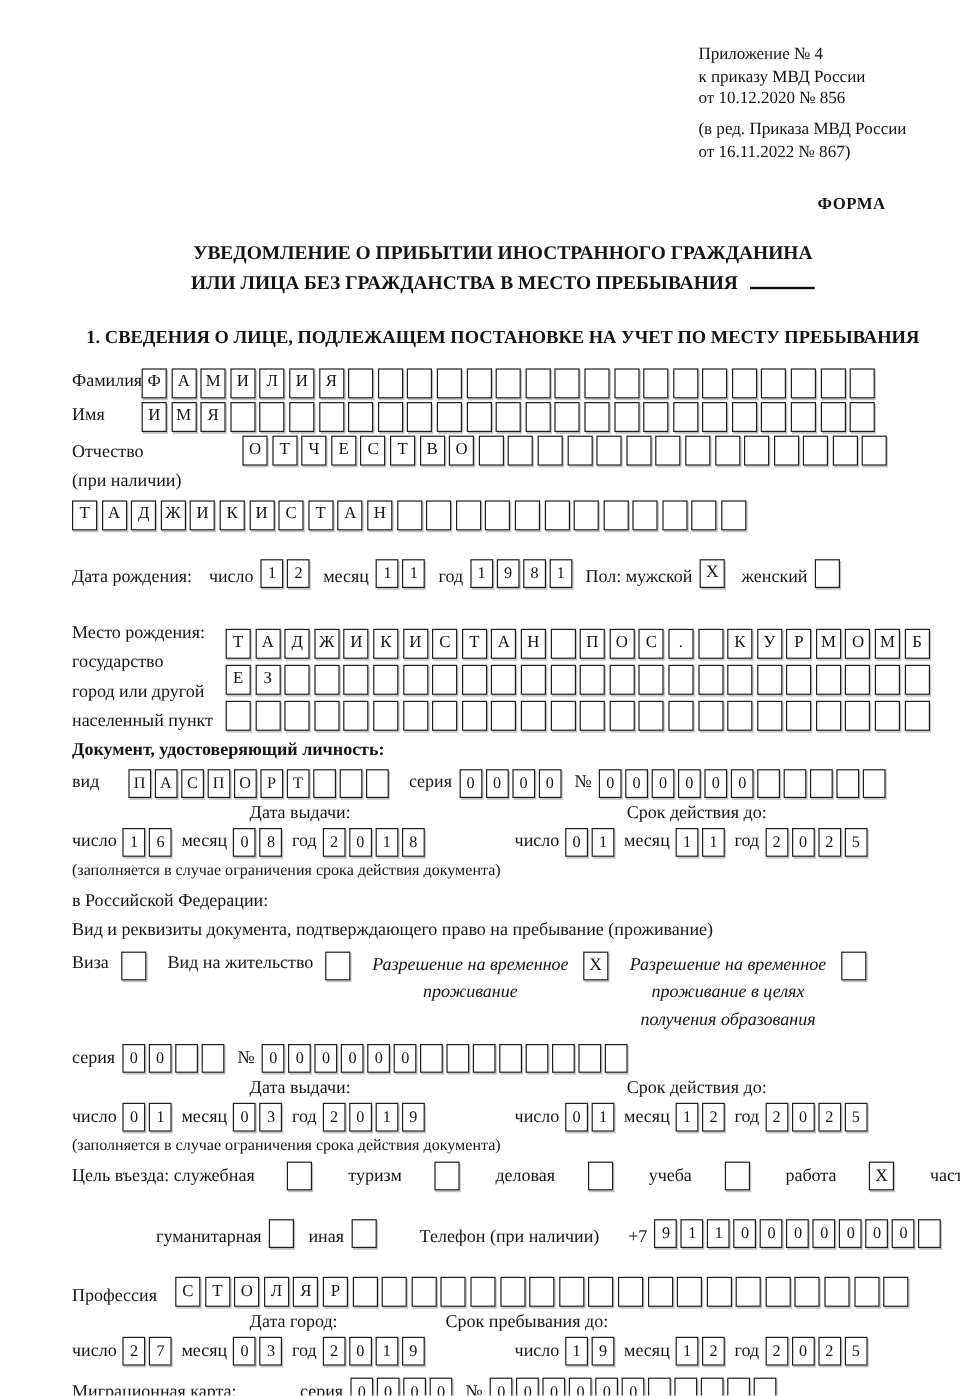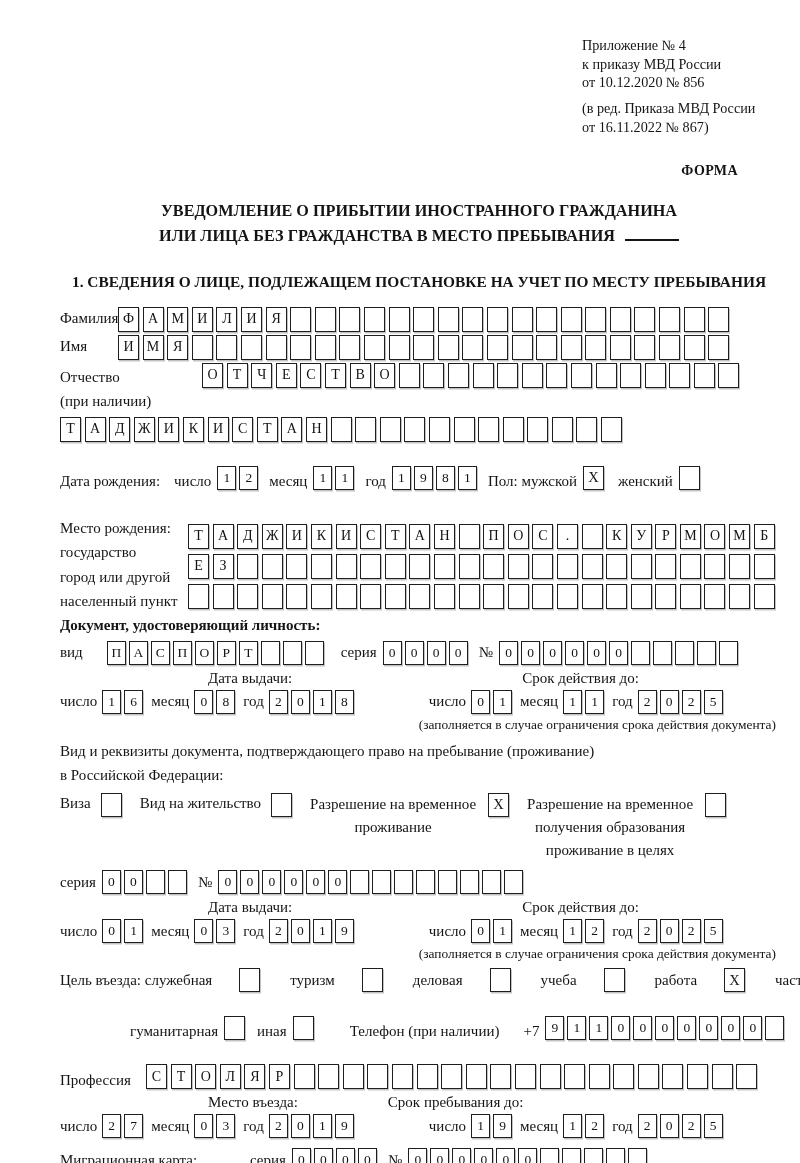--- a/index.html
+++ b/index.html
@@ -43,29 +43,29 @@
     font-size: 14.5px; background: #fff; box-shadow: 1px 1.5px 0 rgba(120,120,120,.45);
   }
   .sub { padding: 0 6px 0 8px; white-space: nowrap; }
   .sub:first-child { padding-left: 0; }
 
   
   .dg { display: flex; align-items: center; }
   .dg .sub { padding: 0 5px; }
   .dg .sub:first-child { padding-left: 0; }
   .dlrow { display: flex; font-size: 15px; margin: 5px 0 3px 0; }
-  .note { text-align: right; font-size: 13.4px; margin: 2px 2px 6px 0; }
+  .note { text-align: left; font-size: 13.4px; margin: 2px 2px 6px 0; }
 
   
   .para { line-height: 1.6; margin-top: 4px; }
   .ckrow { margin-top: 6px; margin-bottom: 8px; }
   .ck-item { display: flex; align-items: flex-start; margin-right: 18px; }
   .ck-item:last-child { margin-right: 0; }
   .ck-item .txt { padding-top: 2px; margin-right: 10px; }
-  .ck-multi { text-align: center; line-height: 1.55; margin-right: 12px; }
+  .ck-multi { text-align: center; line-height: 1.55; margin-right: 12px; font-style: italic; }
   .purpose { flex-wrap: nowrap; gap: 20px; }
   .purpose .sub { padding: 0 7px 0 10px; }
   .purpose .sub:first-child { padding-left: 0; }
   .indent { margin-left: 70px; }
   .mt6 { margin-top: 24px; align-items: flex-end; } .mt10 { margin-top: 10px; } .mb8 { margin-bottom: 8px; }
 </style>
 </head>
 <body>
 
 <div class="page">
@@ -401,22 +401,22 @@
           <span class="cb">2</span>
           <span class="cb">0</span>
           <span class="cb">2</span>
           <span class="cb">5</span>
         </span>
     </div>
   </div>
   <div class="note">(заполняется в случае ограничения срока действия документа)</div>
 
   <div class="para">
+    <div>в Российской Федерации:</div>
     <div>Вид и реквизиты документа, подтверждающего право на пребывание (проживание)</div>
-    <div>в Российской Федерации:</div>
   </div>
 
   <div class="row ckrow">
     <div class="ck-item">
       <span class="txt">Виза</span>
       <span class="chk"></span>
     </div>
     <div class="ck-item">
       <span class="txt">Вид на жительство</span>
       <span class="chk"></span>
@@ -424,22 +424,22 @@
     <div class="ck-item">
       <div class="ck-multi">
         <div>Разрешение на временное</div>
         <div>проживание</div>
       </div>
       <span class="chk">X</span>
     </div>
     <div class="ck-item">
       <div class="ck-multi">
         <div>Разрешение на временное</div>
+        <div>проживание в целях</div>
         <div>получения образования</div>
-        <div>проживание в целях</div>
       </div>
       <span class="chk"></span>
     </div>
   </div>
 
   <div class="row ai-c">
     <span class="sub">серия</span>
     <span class="boxes sm">
         <span class="cb">0</span>
         <span class="cb">0</span>
@@ -575,21 +575,21 @@
         <span class="cb"></span>
         <span class="cb"></span>
         <span class="cb"></span>
         <span class="cb"></span>
         <span class="cb"></span>
         <span class="cb"></span>
       </div>
   </div>
 
   <div class="dlrow">
-    <span style="margin-left:148px">Место въезда:</span>
+    <span style="margin-left:148px">Дата город:</span>
     <span style="margin-left:90px">Срок пребывания до:</span>
   </div>
   <div class="row ai-c">
     <div class="dg">
       <span class="sub">число</span>
       <span class="boxes sm">
           <span class="cb">2</span>
           <span class="cb">7</span>
         </span>
       <span class="sub">месяц</span>

